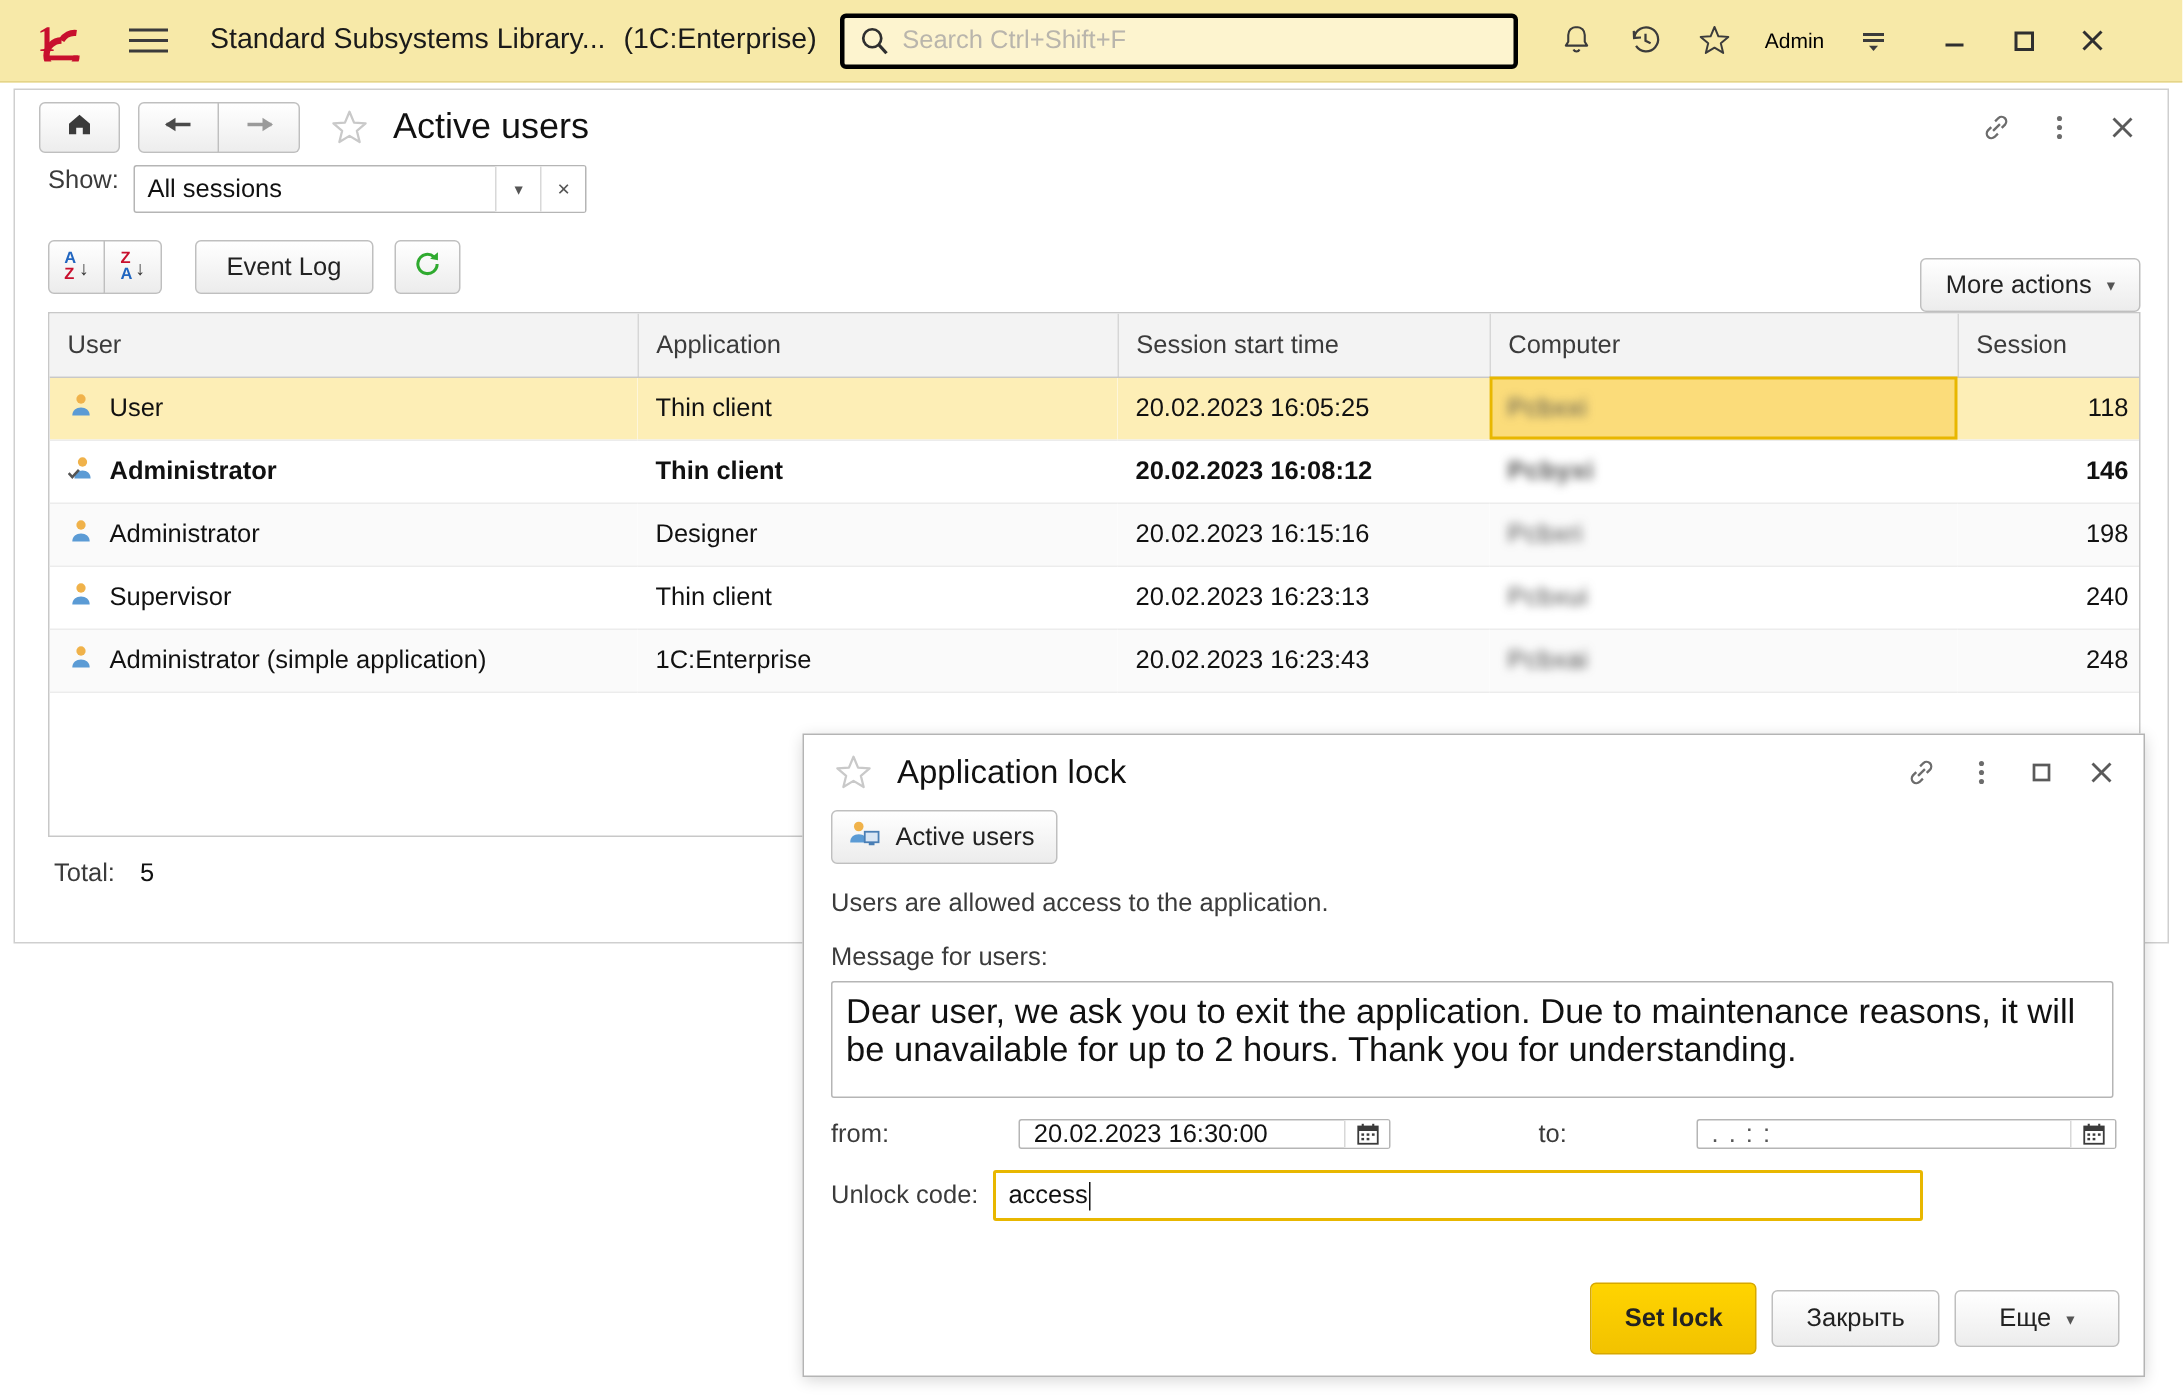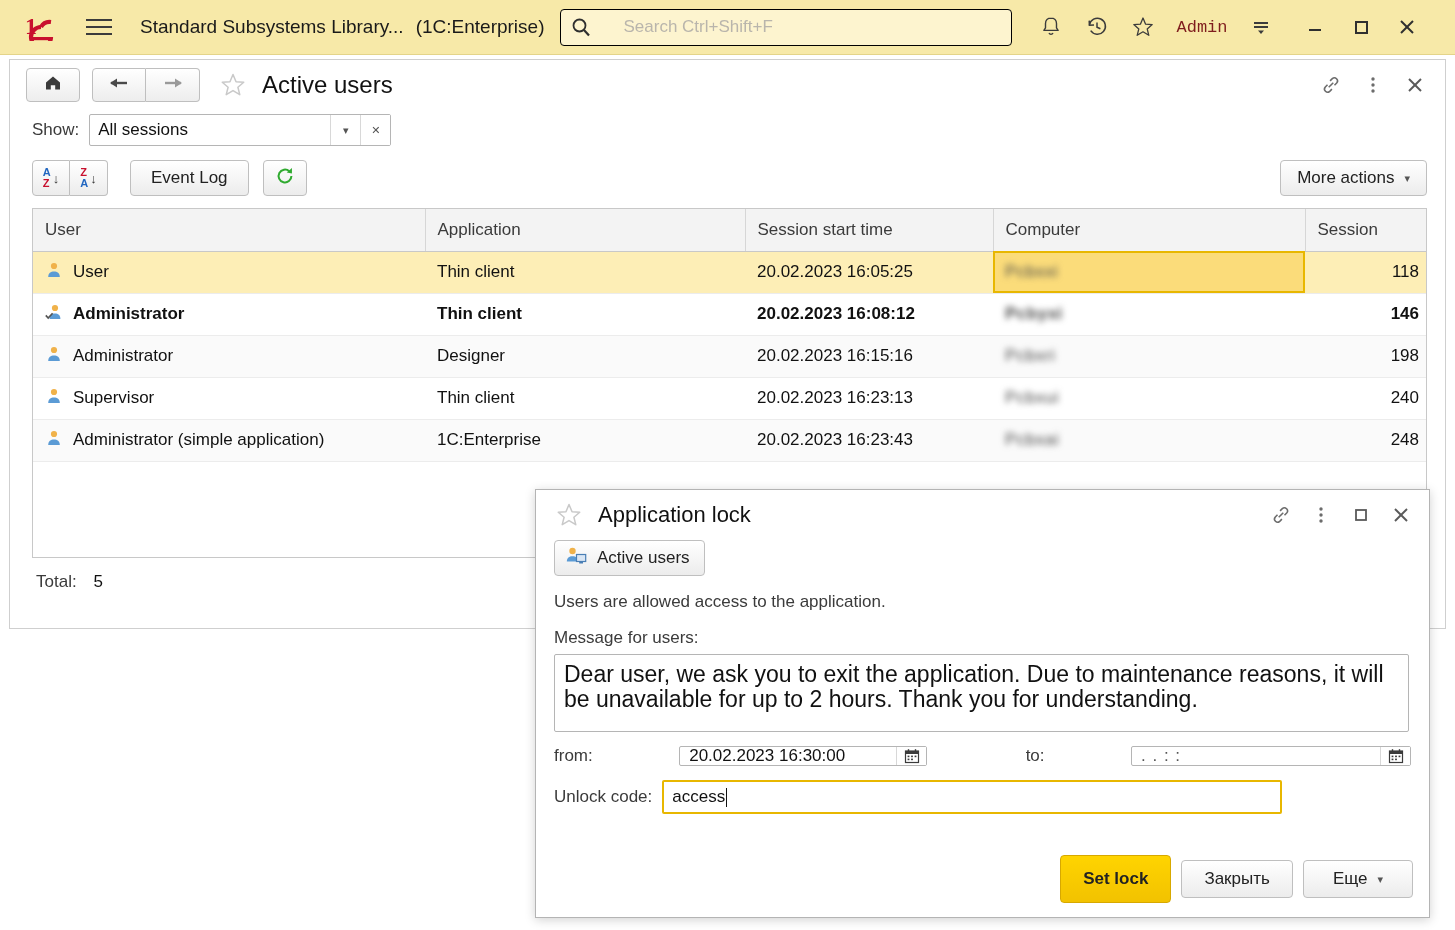--- a/index.html
+++ b/index.html
@@ -38,36 +38,35 @@
   .app-title {
     margin-left: 24px; font-size: 19px; color: #1a1a1a; white-space: nowrap;
   }
   .app-kind {
     margin-left: 12px; font-size: 19px; color: #1a1a1a; white-space: nowrap;
   }
   .searchbox {
     margin-left: 16px;
     width: 452px; height: 37px;
     background: #fdf4cf;
-    border: 1px solid #000000;
+    border: 3px solid #000000;
     border-radius: 4px;
     display: flex; align-items: center;
     cursor: text;
-    gap: 24px;
   }
   .searchbox .sicon { margin-left: 10px; width: 20px; height: 20px; display:block; }
   .search-ph { margin-left: 8px; font-size: 17px; color: #b9b5ac; }
 
   .tb-icons { margin-left: 18px; display: flex; align-items: center; gap: 4px; }
   .tb-btn {
     width: 42px; height: 40px;
     display: flex; align-items: center; justify-content: center;
     cursor: pointer;
   }
-  .admin-name { font-size: 17px; color: #7f1d1d; padding: 0 8px; cursor: pointer; font-family: Liberation Mono, monospace;}
+  .admin-name { font-size: 14px; color: #000000; padding: 0 8px; cursor: pointer;}
   .win-btns { margin-left: 10px; display: flex; align-items: center; }
   .win-btn {
     width: 46px; height: 40px; display: flex; align-items: center; justify-content: center;
     cursor: pointer;
   }
 
   
   .form-window {
     position: absolute; left: 9px; top: 59px;
     width: 1437px; height: 570px;
@@ -94,21 +93,21 @@
   .star { margin-left: 18px; width: 30px; height: 30px; display:flex; align-items:center; justify-content:center; cursor:pointer;}
   .form-title { margin-left: 14px; font-size: 24px; color: #111; }
   .form-head-icons {
     position: absolute; right: 12px; top: 8px;
     display: flex; align-items: center; gap: 6px;
   }
   .hicon { width: 36px; height: 34px; display: flex; align-items: center; justify-content: center; cursor: pointer;}
 
   
   .filter-row {
-    display: flex; align-items: center;
+    display: flex; align-items: flex-start;
     padding-left: 22px; height: 40px;
   }
   .filter-label { font-size: 17px; color: #3b3b3b; margin-right: 10px; }
   .combo {
     display: flex; align-items: stretch;
     height: 32px; border: 1px solid #b5b5b5; background: #fff;
     border-radius: 2px;
   }
   .combo .cval { width: 240px; display:flex; align-items:center; padding-left: 8px; font-size:17px; color:#111;}
   .combo .cbtn {
@@ -141,21 +140,21 @@
     background: linear-gradient(#ffffff,#ececec);
     border: 1px solid #bfbfbf; border-radius: 4px;
     font-size: 17px; color: #222;
     display: flex; align-items: center; justify-content: center;
     cursor: pointer;
   }
   .btn-refresh {
     width: 44px; height: 36px; padding: 0;
   }
   .more-actions {
-    position: absolute; right: 18px; top: 10px;
+    position: absolute; right: 18px; top: 22px;
     height: 36px; padding: 0 16px;
     background: linear-gradient(#ffffff,#ececec);
     border: 1px solid #bfbfbf; border-radius: 4px;
     font-size: 17px; color: #222;
     display: flex; align-items: center; gap: 10px;
     cursor: pointer;
   }
 
   
   .tbl-wrap {

